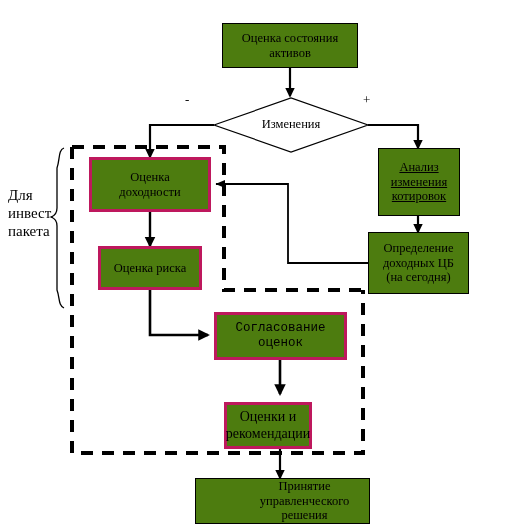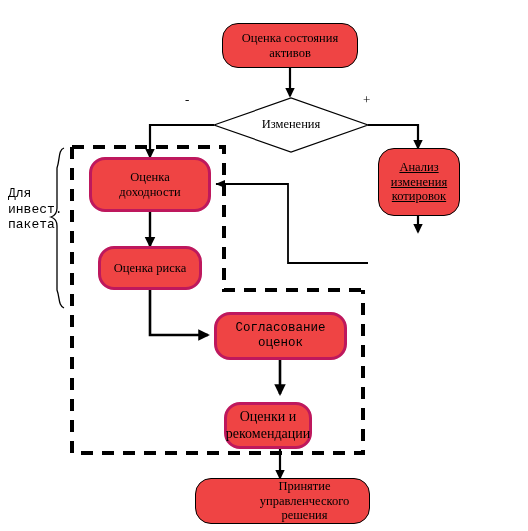--- a/index.html
+++ b/index.html
@@ -19,28 +19,27 @@
   svg.layer {
     position: absolute;
     left: 0;
     top: 0;
     width: 528px;
     height: 531px;
   }
   .node {
     position: absolute;
     box-sizing: border-box;
-    background: #ef4444;
+    background: #4d7c0f;
     display: flex;
     align-items: center;
     justify-content: center;
     text-align: center;
     line-height: 1.18;
     color: #000000;
-    border-radius: 16px;
   }
   .thin {
     border: 1px solid #000000;
   }
   .thick {
     border: 3px solid #be185d;
   }
   .node .lbl {
     display: block;
     white-space: pre-line;
@@ -122,33 +121,38 @@
   <div class="node thick" style="left:98px; top:246px; width:104px; height:44px; font-size:12.5px;">
     <span class="lbl">Оценка риска</span>
   </div>
 
   <div class="node thin" style="left:378px; top:148px; width:82px; height:68px; font-size:12.5px;text-decoration:underline;">
     <span class="lbl">Анализ
 изменения
 котировок</span>
   </div>
 
+  <div class="node thin" style="left:368px; top:232px; width:101px; height:62px; font-size:12.5px;">
+    <span class="lbl">Определение
+доходных ЦБ
+(на сегодня)</span>
+  </div>
 
   <div class="node thick" style="left:214px; top:312px; width:133px; height:48px; font-size:12.5px;font-family:Liberation Mono, monospace;">
     <span class="lbl">Согласование
 оценок</span>
   </div>
 
   <div class="node thick" style="left:224px; top:394px; width:88px; height:47px; font-size:14px;margin-top:8px;">
     <span class="lbl">Оценки  и
 рекомендации</span>
   </div>
 
   <div class="node thin" style="left:195px; top:478px; width:175px; height:46px; font-size:12.5px;padding-left:44px;">
     <span class="lbl">Принятие
 управленческого решения</span>
   </div>
 
-  <div class="plain-text" style="left:8px; top:186px; font-size:13px;font-family:Liberation Mono, monospace;">Для
+  <div class="plain-text" style="left:8px; top:186px; font-size:15px;">Для
 инвест.
 пакета</div>
 
 </div>
 
 </body></html>

